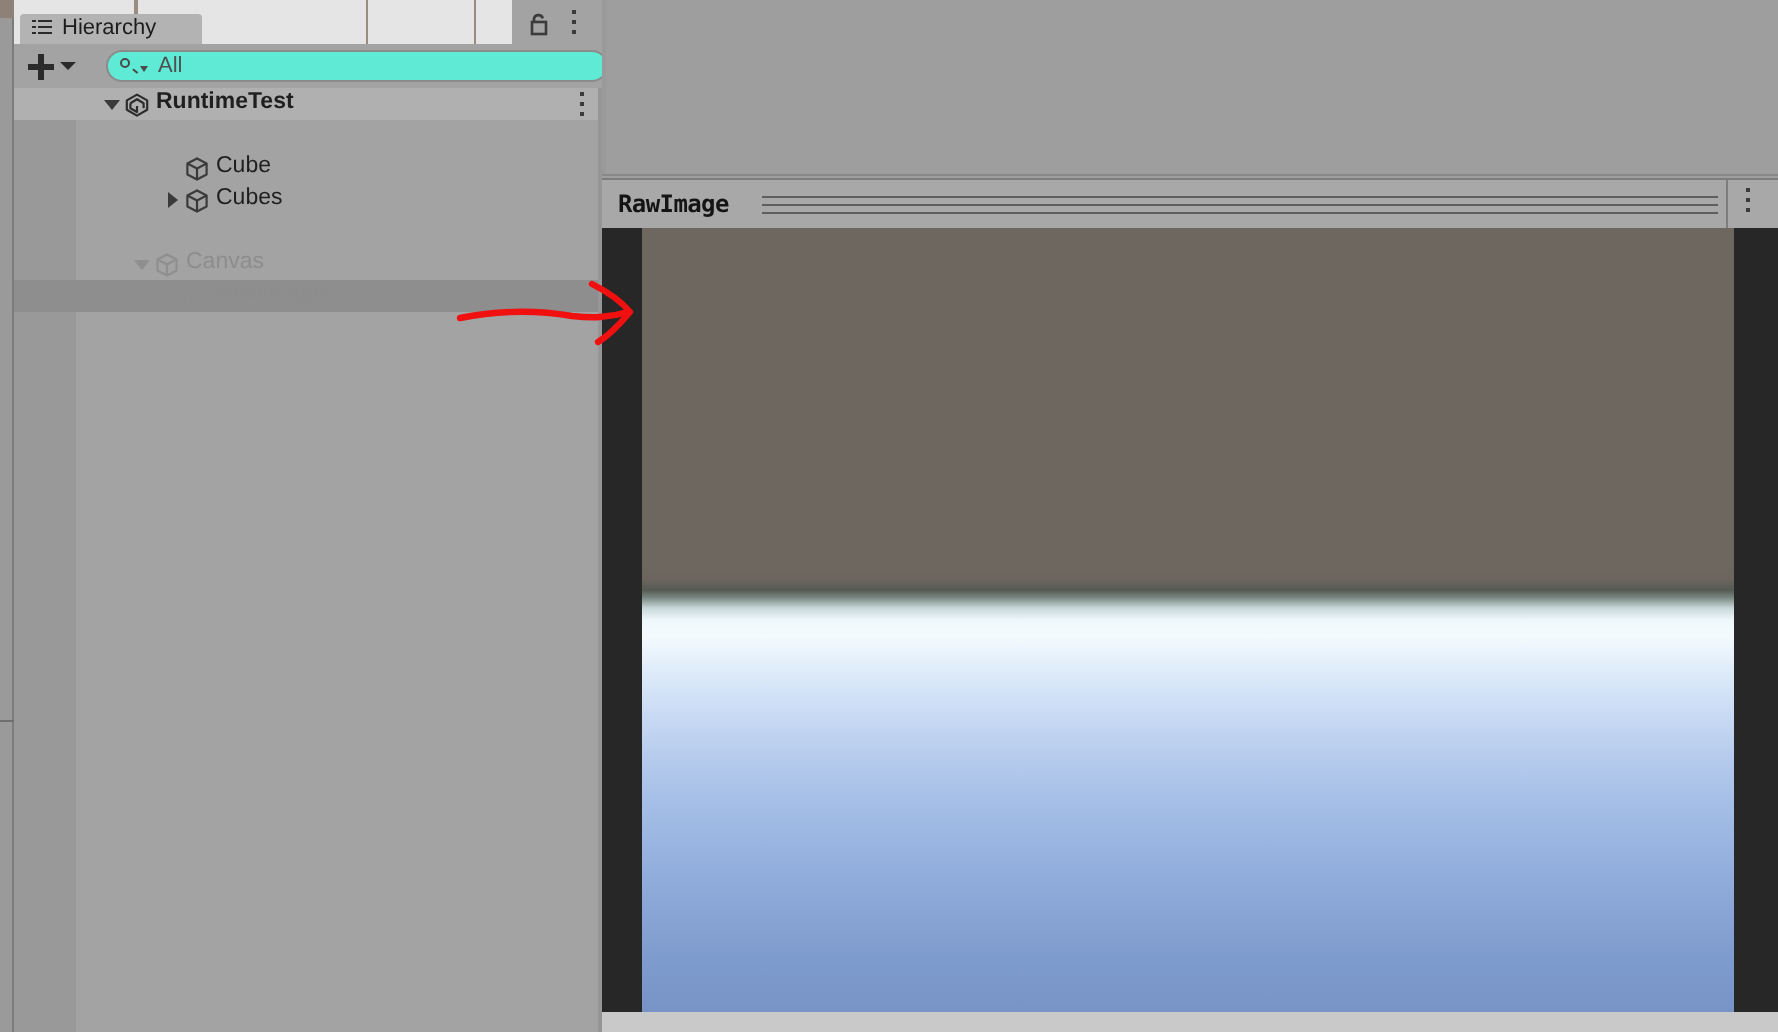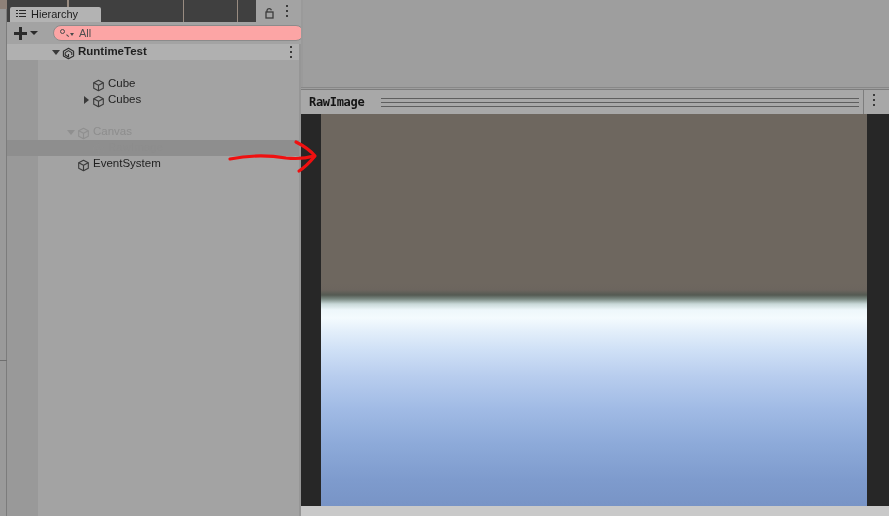--- a/index.html
+++ b/index.html
@@ -15,21 +15,21 @@
   .edge-strip{position:absolute;left:0;top:0;width:7px;height:516px;background:#9a9a9a;}
   .edge-strip-top{position:absolute;left:0;top:0;width:7px;height:9px;background:#8e8178;}
   .edge-hairline{position:absolute;left:6px;top:9px;width:1px;height:507px;background:#7c7c7c;}
   .edge-notch{position:absolute;left:0;top:360px;width:7px;height:1px;background:#6f6f6f;}
 
   
   #hierarchy{
     position:absolute;left:7px;top:0;width:294px;height:516px;
     background:#a2a2a2;
   }
-  .tabstrip{position:absolute;left:0;top:0;width:294px;height:22px;background:#404040;}
+  .tabstrip{position:absolute;left:0;top:0;width:294px;height:22px;background:#e5e5e5;}
   .tabstrip .diag{position:absolute;top:0;height:22px;width:1px;background:#998c81;}
   .tab-active{
     position:absolute;left:3px;top:7px;width:91px;height:15px;
     background:#b3b3b3;border-top-left-radius:2px;border-top-right-radius:2px;
     display:flex;align-items:center;padding-left:6px;box-sizing:border-box;
   }
   .tab-label{font-size:11px;color:#1c1c1c;line-height:1;margin-left:5px;}
   .tab-icon{width:10px;height:9px;position:relative;display:inline-block;}
   .tab-icon i{position:absolute;left:3px;height:1px;background:#2a2a2a;width:7px;}
   .tab-icon i:nth-child(1){top:0px;}
@@ -47,21 +47,21 @@
 
   
   .toolbar{position:absolute;left:0;top:22px;width:294px;height:22px;background:#a3a3a3;}
   .plus-btn{position:absolute;left:4px;top:2px;width:32px;height:18px;display:flex;align-items:center;gap:3px;}
   .plus-glyph{position:relative;width:13px;height:13px;margin-left:3px;}
   .plus-glyph::before{content:"";position:absolute;left:0;top:5px;width:13px;height:3px;background:#2b2b2b;}
   .plus-glyph::after{content:"";position:absolute;left:5px;top:0;width:3px;height:13px;background:#2b2b2b;}
   .caret-dn{width:0;height:0;border-left:4px solid transparent;border-right:4px solid transparent;border-top:4px solid #2b2b2b;}
   .search-field{
     position:absolute;left:46px;top:3px;width:251px;height:16px;
-    background:#fca5a5;border:1px solid #8b8b8b;border-radius:8px;
+    background:#5eead4;border:1px solid #8b8b8b;border-radius:8px;
     display:flex;align-items:center;box-sizing:border-box;
   }
   .mag{position:relative;width:9px;height:9px;margin-left:6px;}
   .mag::before{content:"";position:absolute;left:0;top:0;width:5px;height:5px;border:1.4px solid #4a4a4a;border-radius:50%;box-sizing:border-box;}
   .mag::after{content:"";position:absolute;left:5.5px;top:6px;width:3px;height:1.4px;background:#4a4a4a;transform:rotate(40deg);}
   .mag-caret{width:0;height:0;border-left:2.5px solid transparent;border-right:2.5px solid transparent;border-top:3px solid #4a4a4a;margin-left:1px;margin-top:3px;}
   .search-text{font-size:11px;color:#4f4f4f;margin-left:5px;}
 
   
   .tree-gutter{position:absolute;left:0;top:44px;width:31px;height:472px;background:#999999;}
@@ -253,31 +253,20 @@
           <div class="row-inner" style="margin-left: 74px;">
             <span class="twisty  dim"></span>
             <span class="go-icon"><svg width="13" height="13" viewBox="0 0 13 13">
                 <path d="M6.5 1.2 L11.3 3.7 L11.3 9.3 L6.5 11.8 L1.7 9.3 L1.7 3.7 Z" fill="none" stroke="#8f8f8f" stroke-width="1.1" stroke-linejoin="round"></path>
                 <path d="M1.7 3.7 L6.5 6.2 L11.3 3.7" fill="none" stroke="#8f8f8f" stroke-width="1.1" stroke-linejoin="round"></path>
                 <path d="M6.5 6.2 L6.5 11.8" fill="none" stroke="#8f8f8f" stroke-width="1.1"></path>
               </svg></span>
             <span class="node-label dim">RawImage</span>
           </div>
         </div>
-        <div class="row" style="top: 112px;">
-          <div class="row-inner" style="margin-left: 59px;">
-            <span class="twisty "></span>
-            <span class="go-icon"><svg width="13" height="13" viewBox="0 0 13 13">
-                <path d="M6.5 1.2 L11.3 3.7 L11.3 9.3 L6.5 11.8 L1.7 9.3 L1.7 3.7 Z" fill="none" stroke="#3a3a3a" stroke-width="1.1" stroke-linejoin="round"></path>
-                <path d="M1.7 3.7 L6.5 6.2 L11.3 3.7" fill="none" stroke="#3a3a3a" stroke-width="1.1" stroke-linejoin="round"></path>
-                <path d="M6.5 6.2 L6.5 11.8" fill="none" stroke="#3a3a3a" stroke-width="1.1"></path>
-              </svg></span>
-            <span class="node-label">EventSystem</span>
-          </div>
-        </div>
       </div>
     <div class="tree-sep"></div>
   </div>
 
   <div id="rightpane">
 
     <div class="rp-top"></div>
     <div class="rp-left-ticks"></div>
     <div class="rp-top-line"></div>
 

